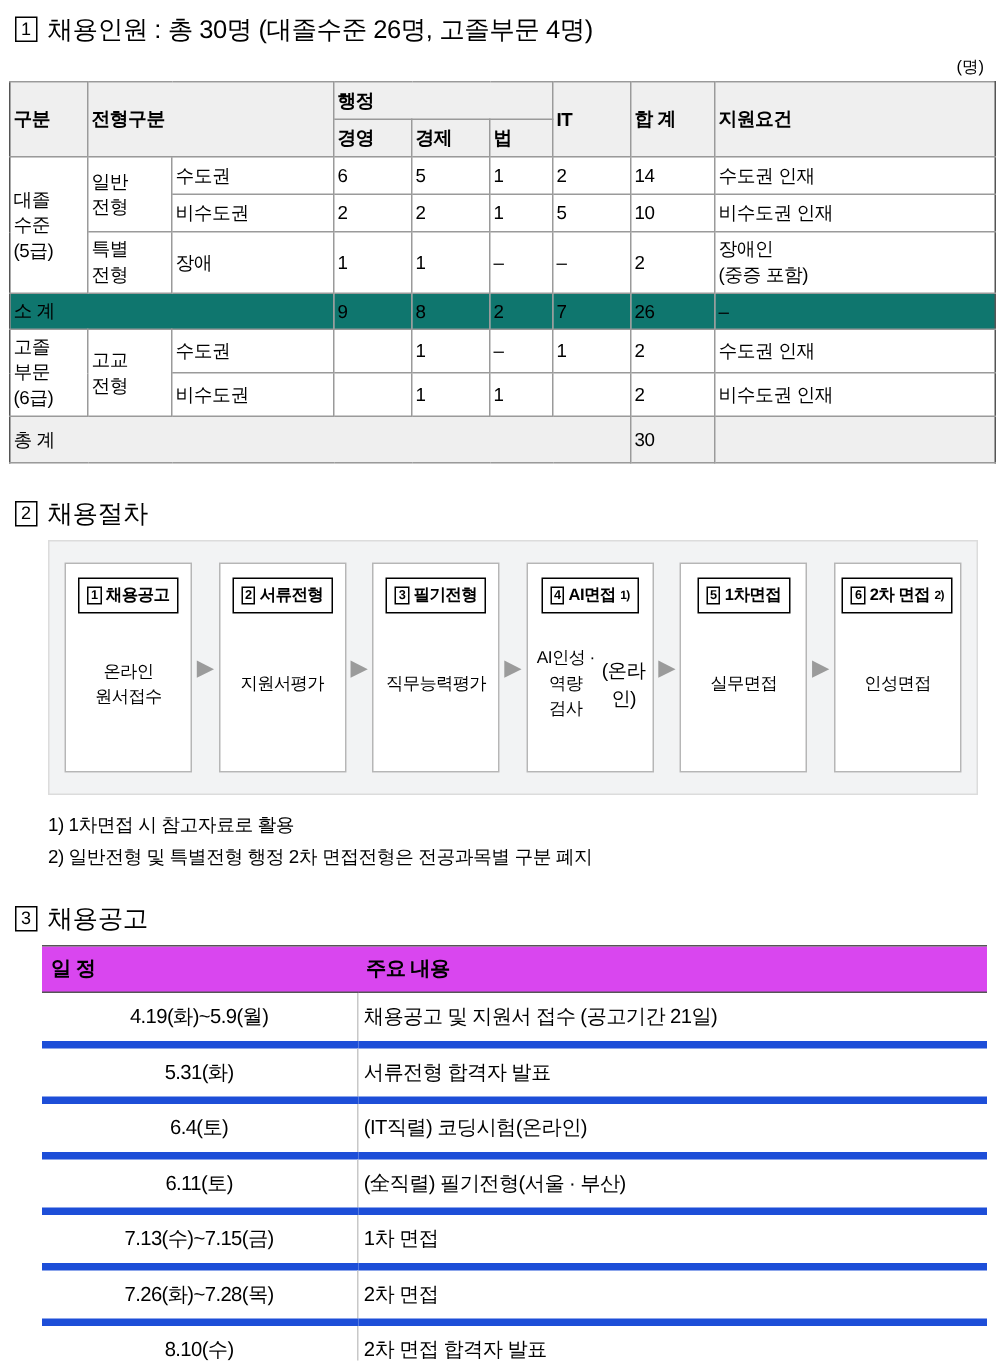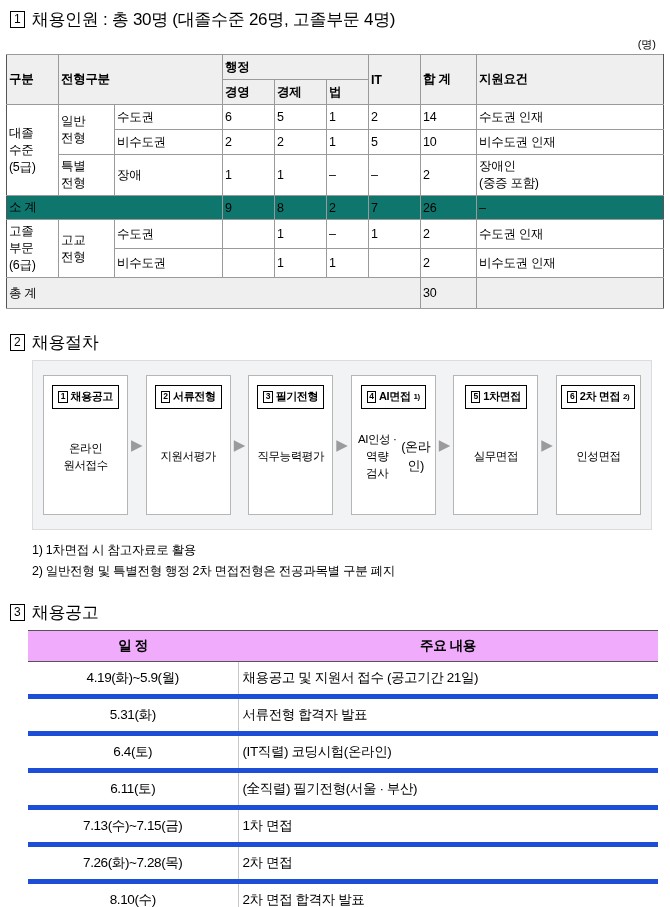--- a/index.html
+++ b/index.html
@@ -155,23 +155,23 @@
     margin: 4px 0 0 22px;
     table-layout: fixed;
   }
   table.t3 td {
     font-size: 13.5px;
     padding: 7px 6px;
     letter-spacing: -0.4px;
     border-bottom: 5px solid #1d4ed8;
   }
   table.t3 thead td {
-    background: #f0abfc;
+    background: #d946ef;
     font-weight: bold;
-    text-align: center;
+    text-align: left;
     border-top: 1.6px solid #555;
     border-bottom: 1.3px solid #555;
     padding: 6px;
   }
   .t3 .c-date { text-align: center; border-right: 1px solid #c8c8c8; }
   .t3 .c-desc { padding-left: 4px; }
   table.t3 tbody tr:last-child td { border-bottom: 1.4px solid #555; }
 </style>
 </head>
 <body>

